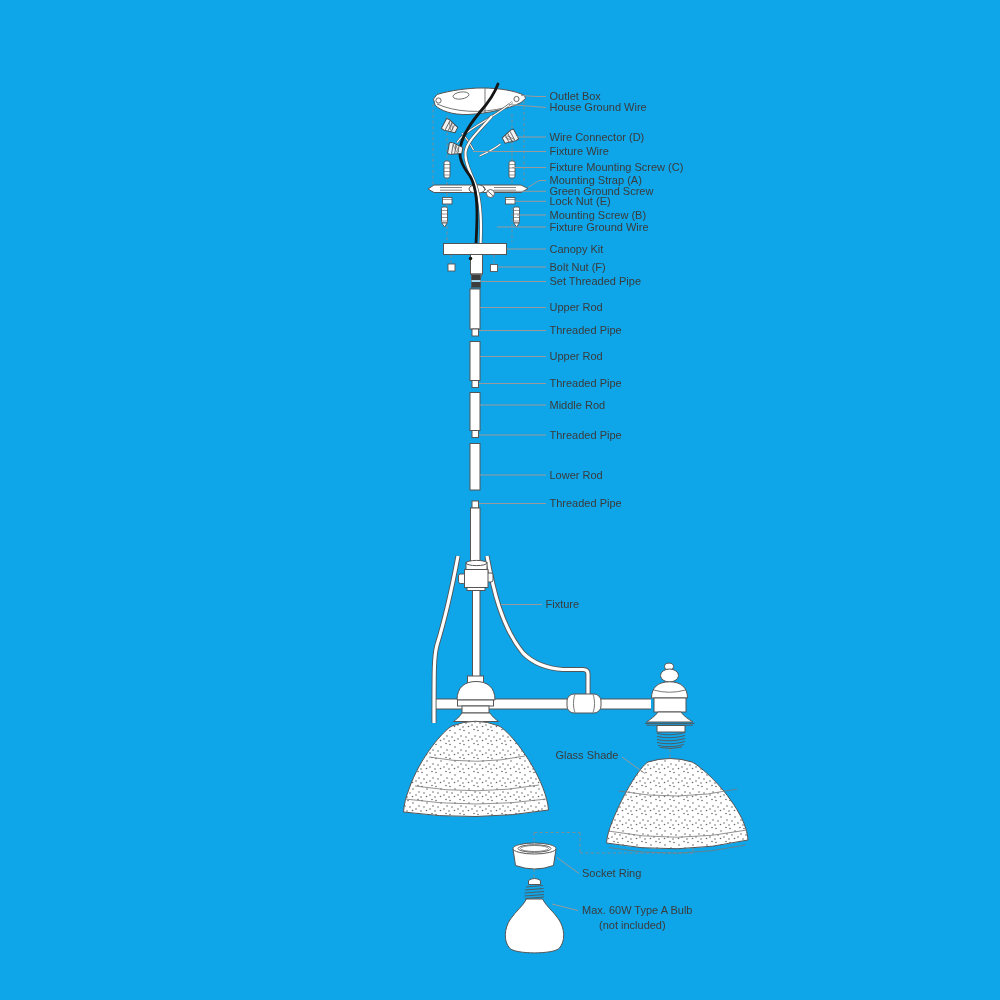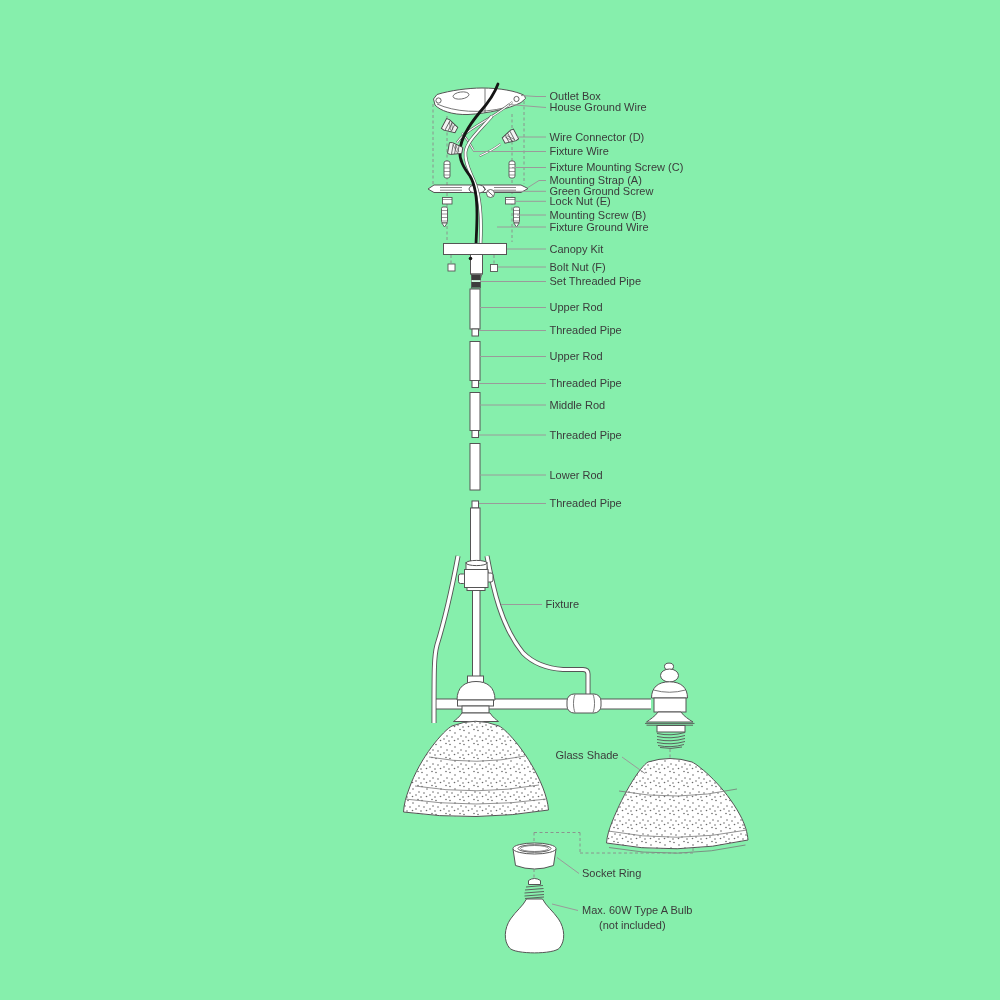--- a/index.html
+++ b/index.html
@@ -1,16 +1,16 @@
 <!DOCTYPE html>
 <html><head>
 <meta charset="utf-8">
 <style>
   html,body{margin:0;padding:0;background:#ffffff;}
-  .stage{position:relative;width:1000px;height:1000px;background:#86efac;overflow:hidden;}
+  .stage{position:relative;width:1000px;height:1000px;background:#0ea5e9;overflow:hidden;}
   svg{display:block;}
   text{font-family:"Liberation Sans","DejaVu Sans",sans-serif;font-size:11px;fill:#3b3b3b;}
   .small-note{font-size:11px;}
 </style>
 </head>
 <body>
 
 <div class="stage">
 <svg width="1000" height="1000" viewBox="0 0 1000 1000">
 

